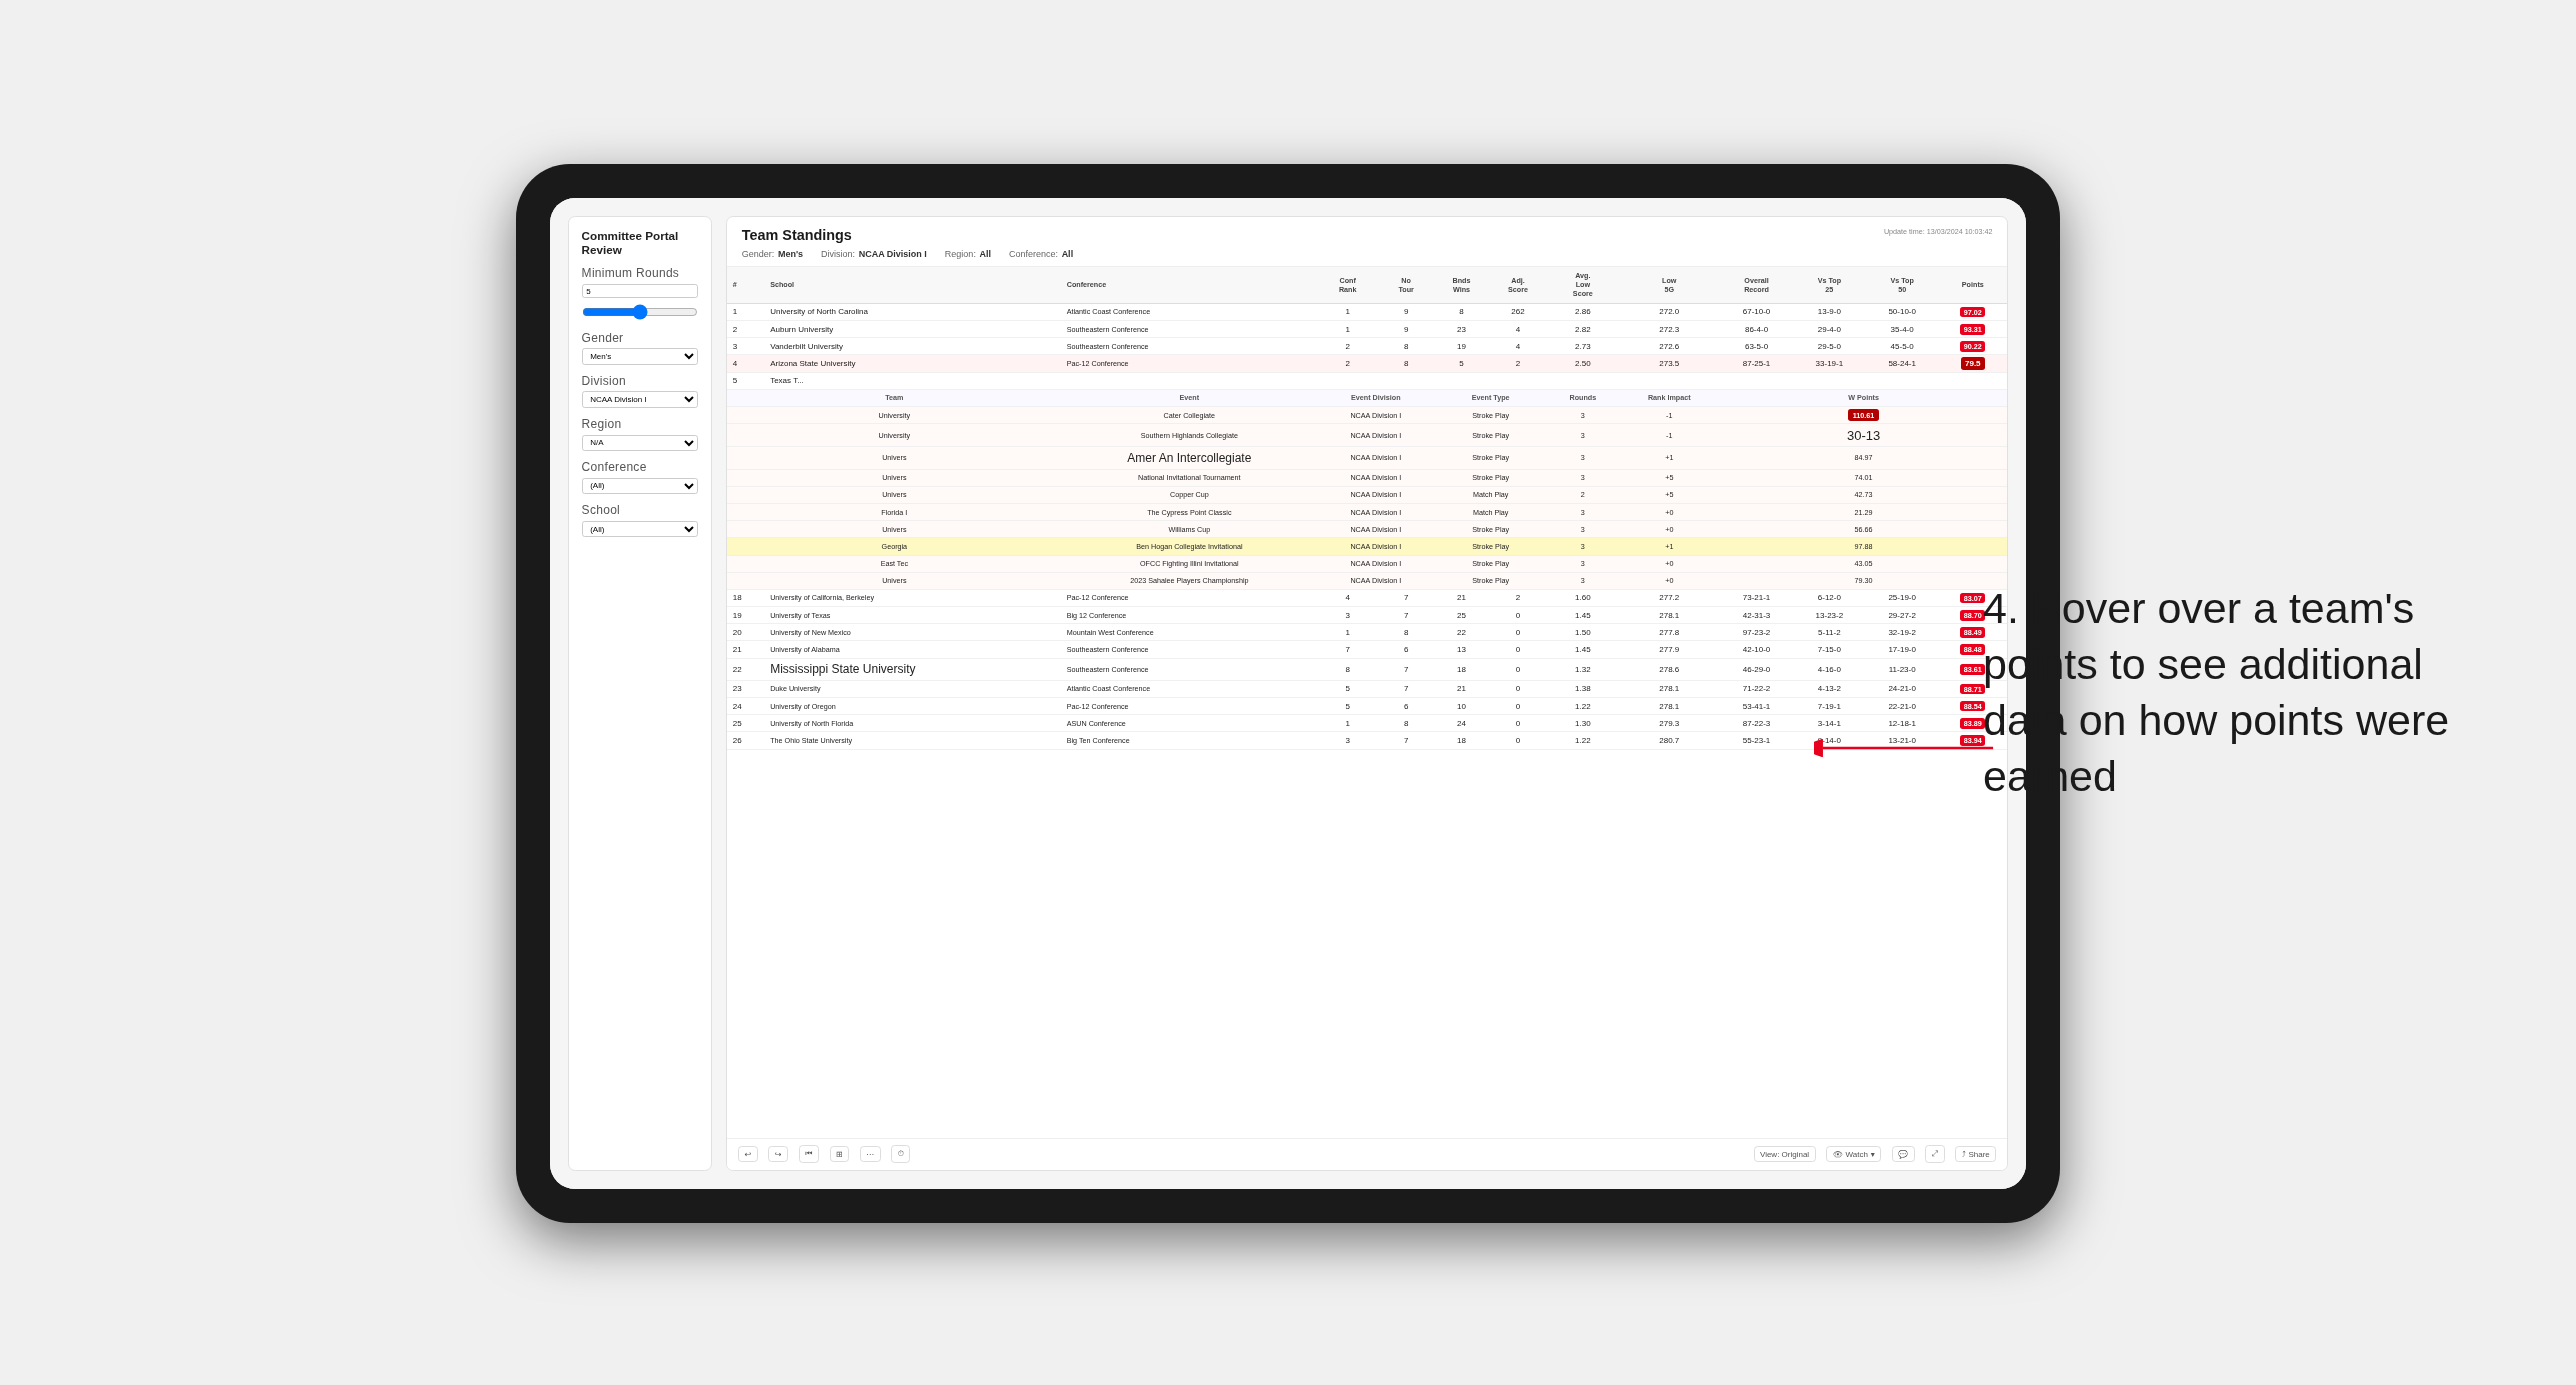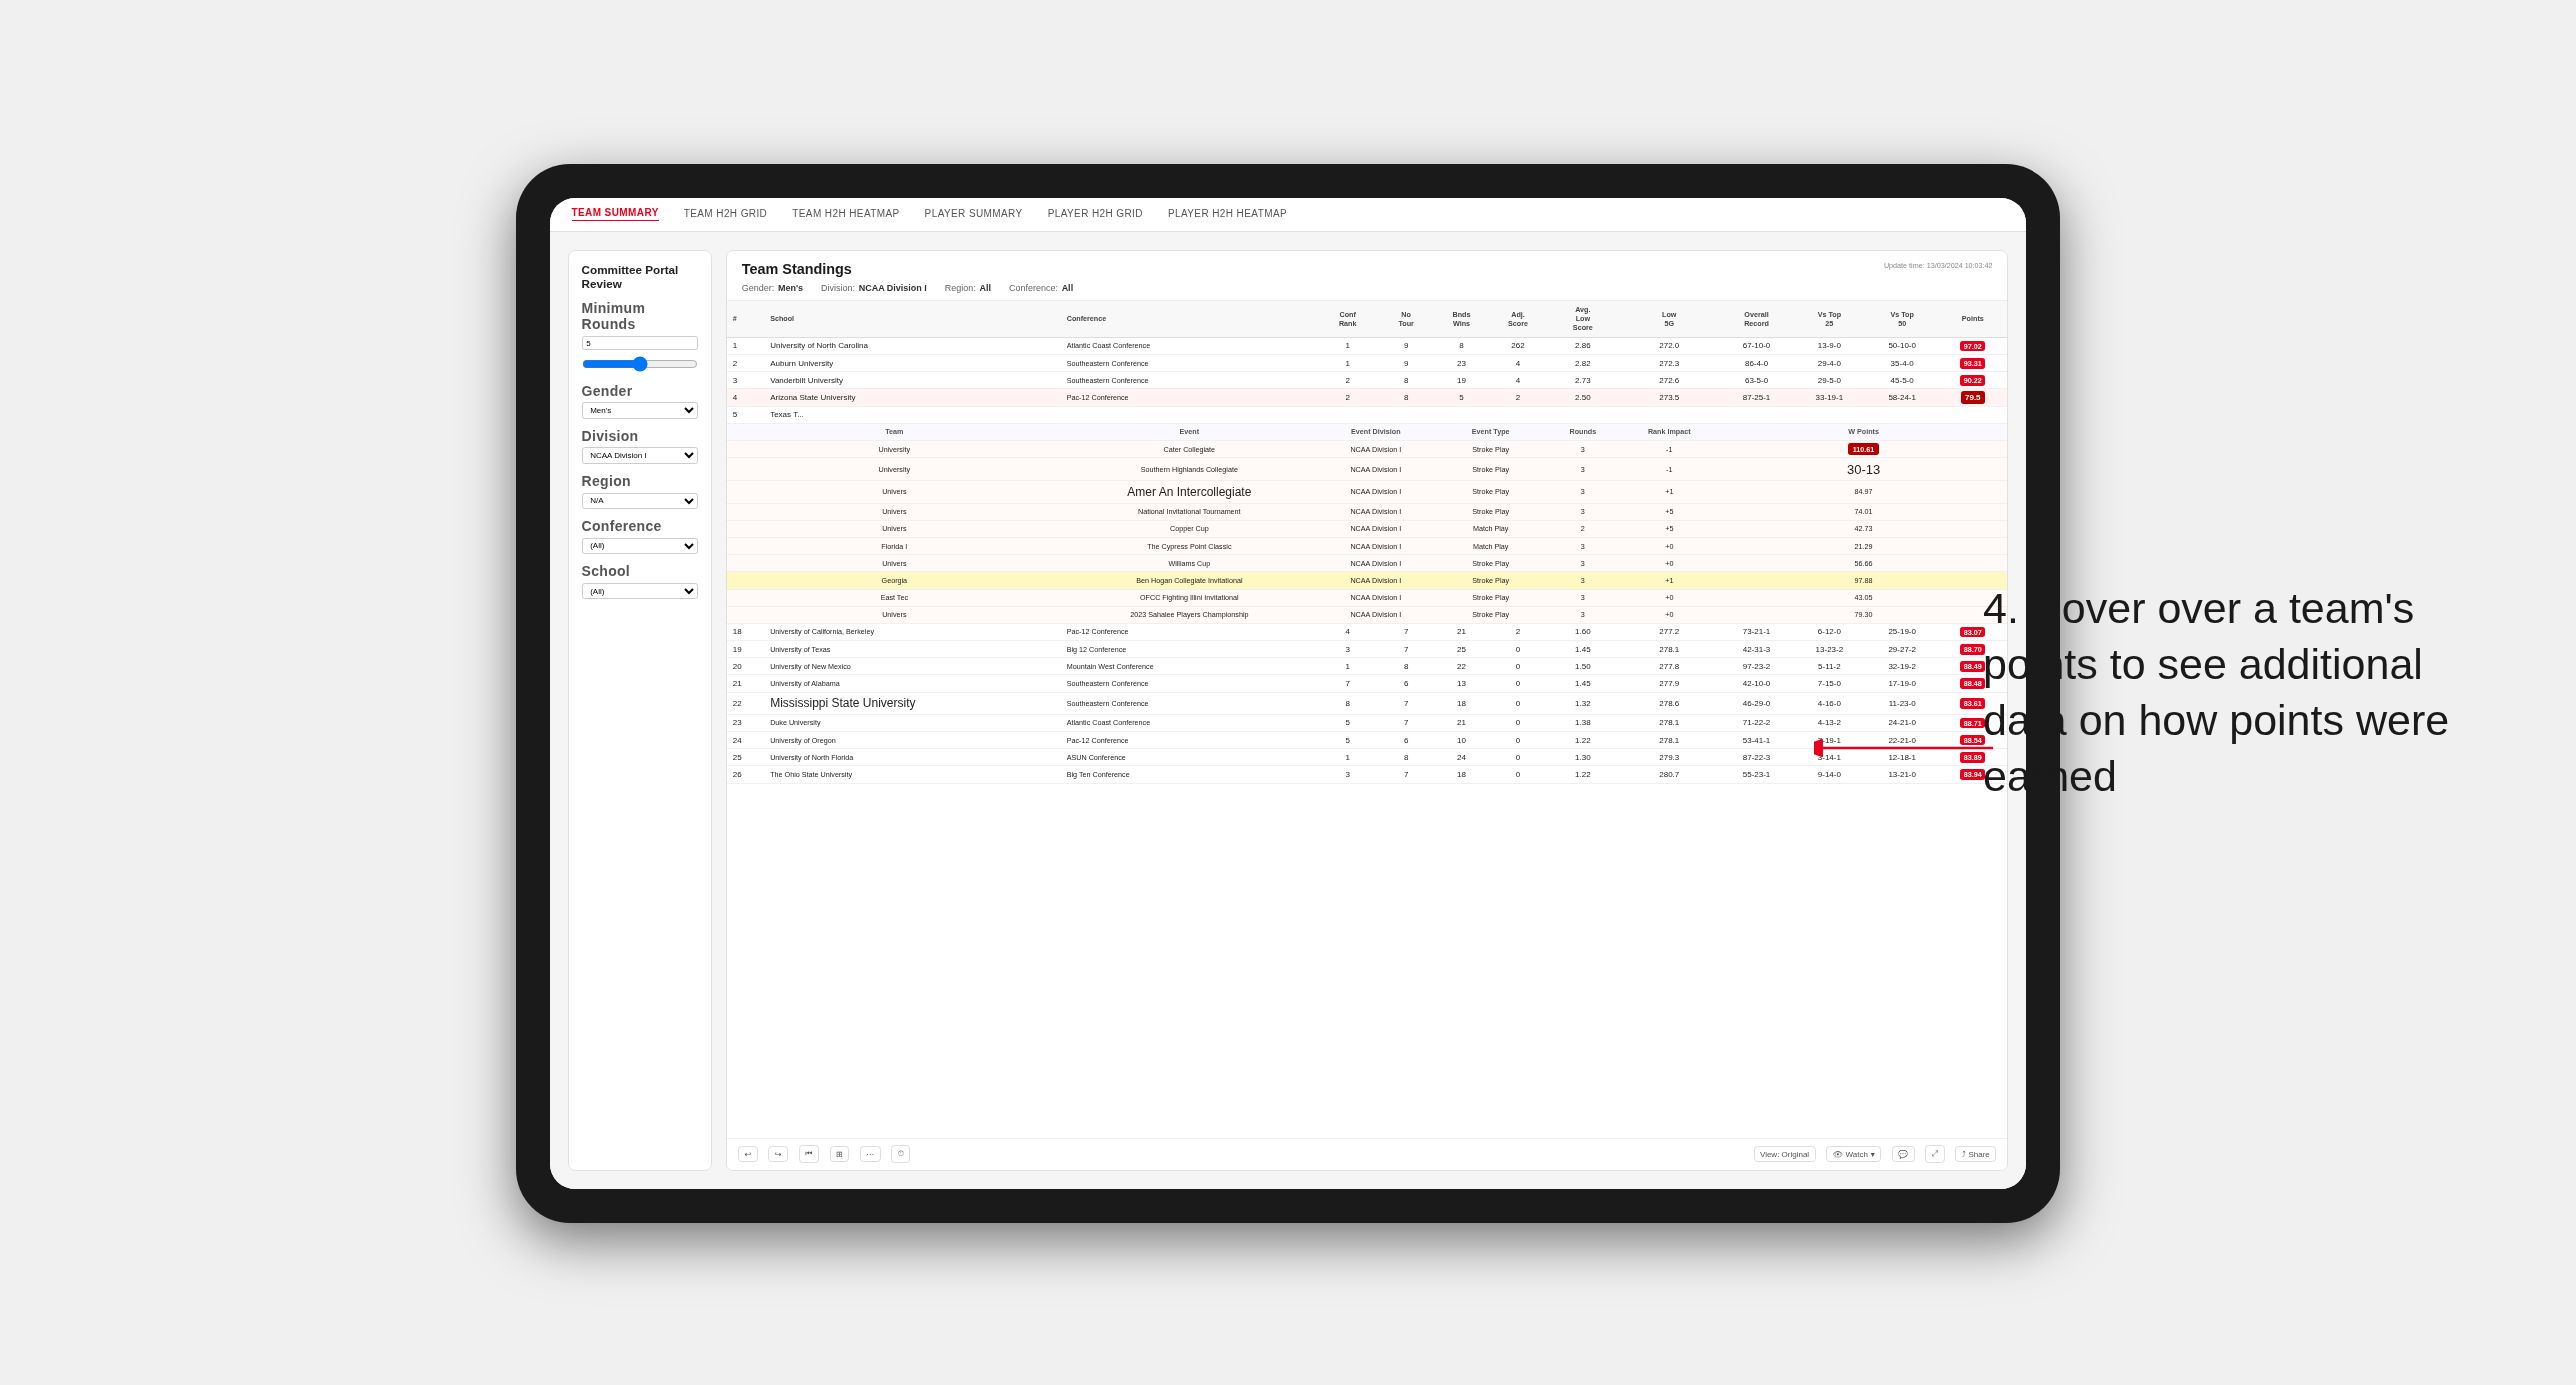--- a/index.html
+++ b/index.html
@@ -154,22 +154,22 @@
       line-height: 1.2;
     }
 
     .sidebar-section {
       display: flex;
       flex-direction: column;
       gap: 3.6px;
     }
 
     .sidebar-label {
-      font-size: 14px;
-      font-weight: 700;
+      font-size: 12px;
+      font-weight: 400;
       color: #555;
       letter-spacing: 0.3px;
     }
 
     .sidebar-input {
       border: 0.9px solid #ccc;
       border-radius: 2.7px;
       padding: 1.8px 3.6px;
       font-size: 8px;
       width: 100%;
@@ -337,28 +337,20 @@
       background: #fff3f3 !important;
     }
   </style>
 </head>
 <body>
 
 <div class="tablet-outer">
   <div class="tablet-screen">
 
 
-    <div class="sub-nav">
-      <span class="sub-nav-link active">TEAM SUMMARY</span>
-      <span class="sub-nav-link">TEAM H2H GRID</span>
-      <span class="sub-nav-link">TEAM H2H HEATMAP</span>
-      <span class="sub-nav-link">PLAYER SUMMARY</span>
-      <span class="sub-nav-link">PLAYER H2H GRID</span>
-      <span class="sub-nav-link">PLAYER H2H HEATMAP</span>
-    </div>
 
     <div class="main-content">
 
       <div class="sidebar">
         <div class="sidebar-header">
           <span>Committee Portal Review</span>
         </div>
 
         <div class="sidebar-section">
           <span class="sidebar-label">Minimum Rounds</span>

